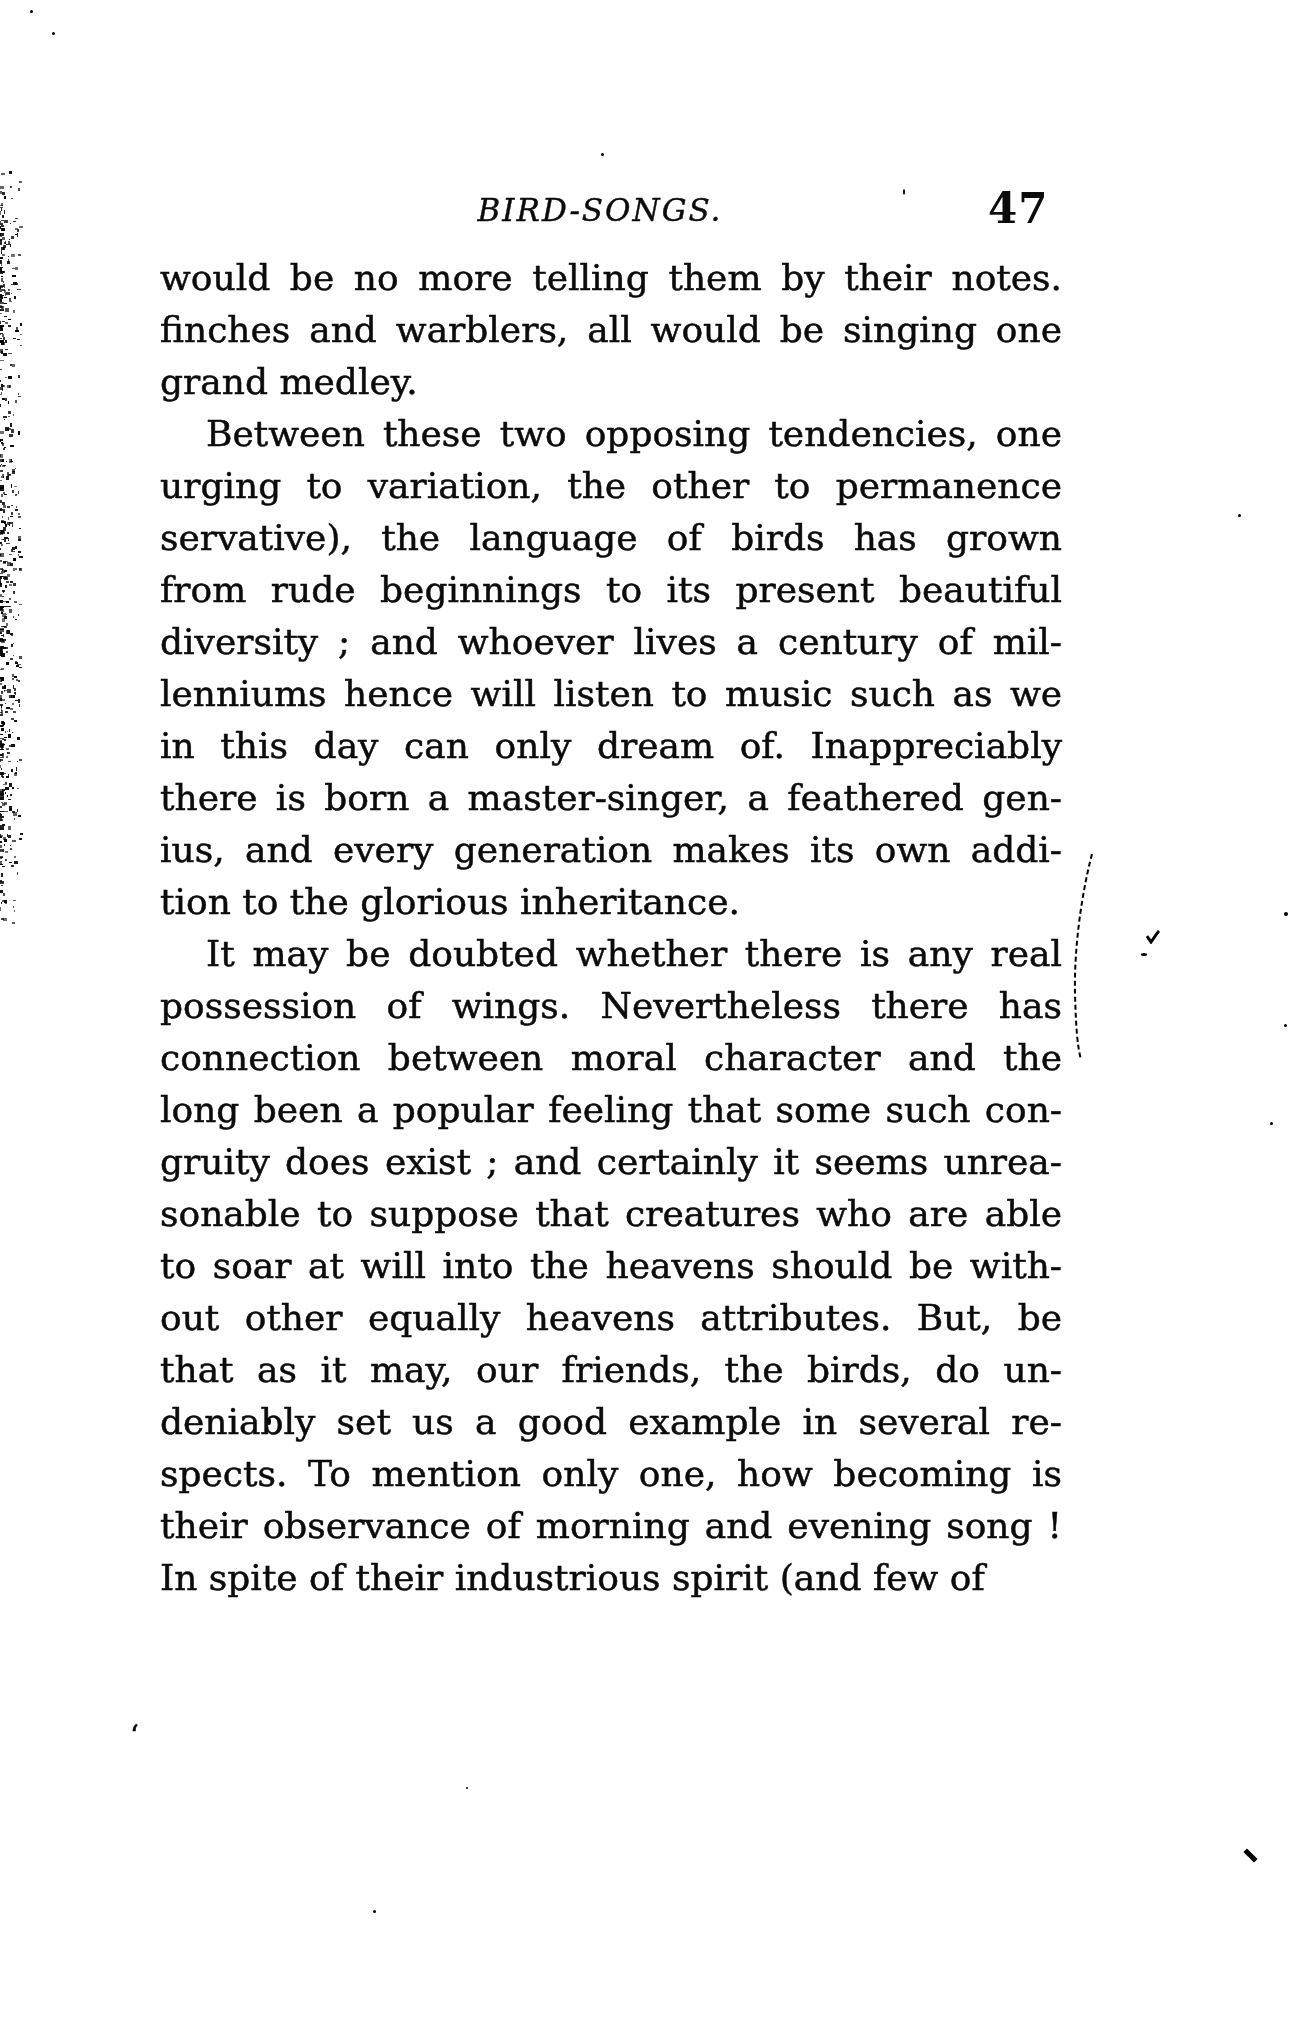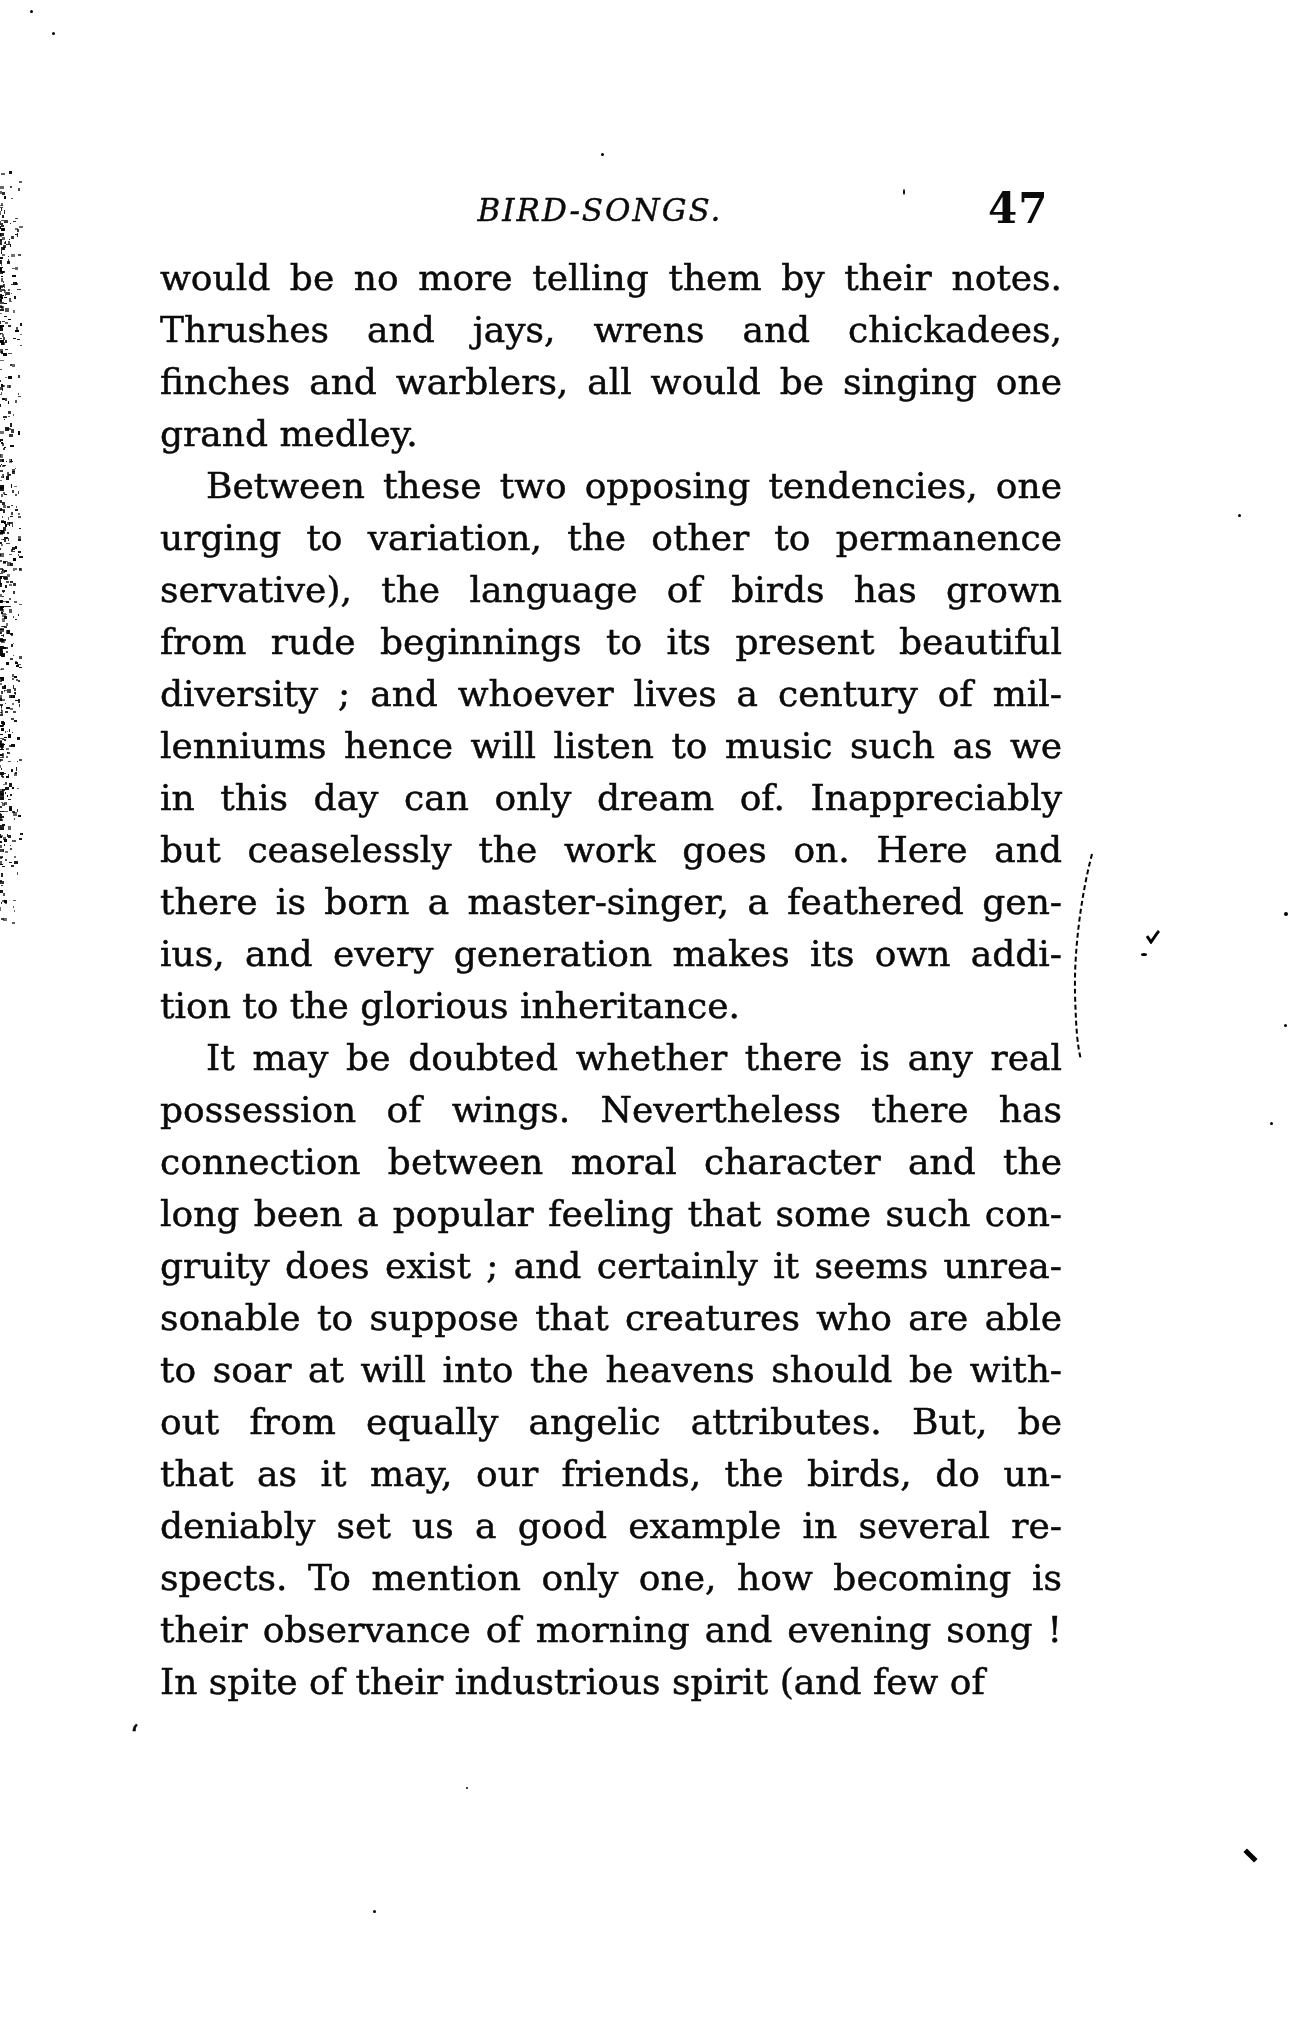--- a/index.html
+++ b/index.html
@@ -114,46 +114,44 @@
 
 <div class="scan-page">
 
   <div class="running-head">BIRD-SONGS.</div>
 
   <div class="page-number">47</div>
 
   <div class="page-text">
       <div class="para">
         <div class="line j">would be no more telling them by their notes.</div>
-        <div class="line j">Thrushes and jays, wrens and chickadees,</div>
         <div class="line j">finches and warblers, all would be singing one</div>
         <div class="line">grand medley.</div>
       </div>
       <div class="para indent">
         <div class="line j">Between these two opposing tendencies, one</div>
         <div class="line j">urging to variation, the other to permanence</div>
         <div class="line j">servative), the language of birds has grown</div>
         <div class="line j">from rude beginnings to its present beautiful</div>
         <div class="line j">diversity ; and whoever lives a century of mil-</div>
         <div class="line j">lenniums hence will listen to music such as we</div>
         <div class="line j">in this day can only dream of. Inappreciably</div>
-        <div class="line j">but ceaselessly the work goes on. Here and</div>
         <div class="line j">there is born a master-singer, a feathered gen-</div>
         <div class="line j">ius, and every generation makes its own addi-</div>
         <div class="line">tion to the glorious inheritance.</div>
       </div>
       <div class="para indent">
         <div class="line j">It may be doubted whether there is any real</div>
         <div class="line j">possession of wings. Nevertheless there has</div>
         <div class="line j">connection between moral character and the</div>
         <div class="line j">long been a popular feeling that some such con-</div>
         <div class="line j">gruity does exist ; and certainly it seems unrea-</div>
         <div class="line j">sonable to suppose that creatures who are able</div>
         <div class="line j">to soar at will into the heavens should be with-</div>
-        <div class="line j">out from equally angelic attributes. But, be</div>
+        <div class="line j">out other equally heavens attributes. But, be</div>
         <div class="line j">that as it may, our friends, the birds, do un-</div>
         <div class="line j">deniably set us a good example in several re-</div>
         <div class="line j">spects. To mention only one, how becoming is</div>
         <div class="line j">their observance of morning and evening song !</div>
         <div class="line">In spite of their industrious spirit (and few of</div>
       </div>
     </div>
 
   <div class="left-noise">
       <div class="speck" style="left: 0.1px; top: 380.1px; width: 1.7px; height: 2.3px; opacity: 0.78;"></div>

